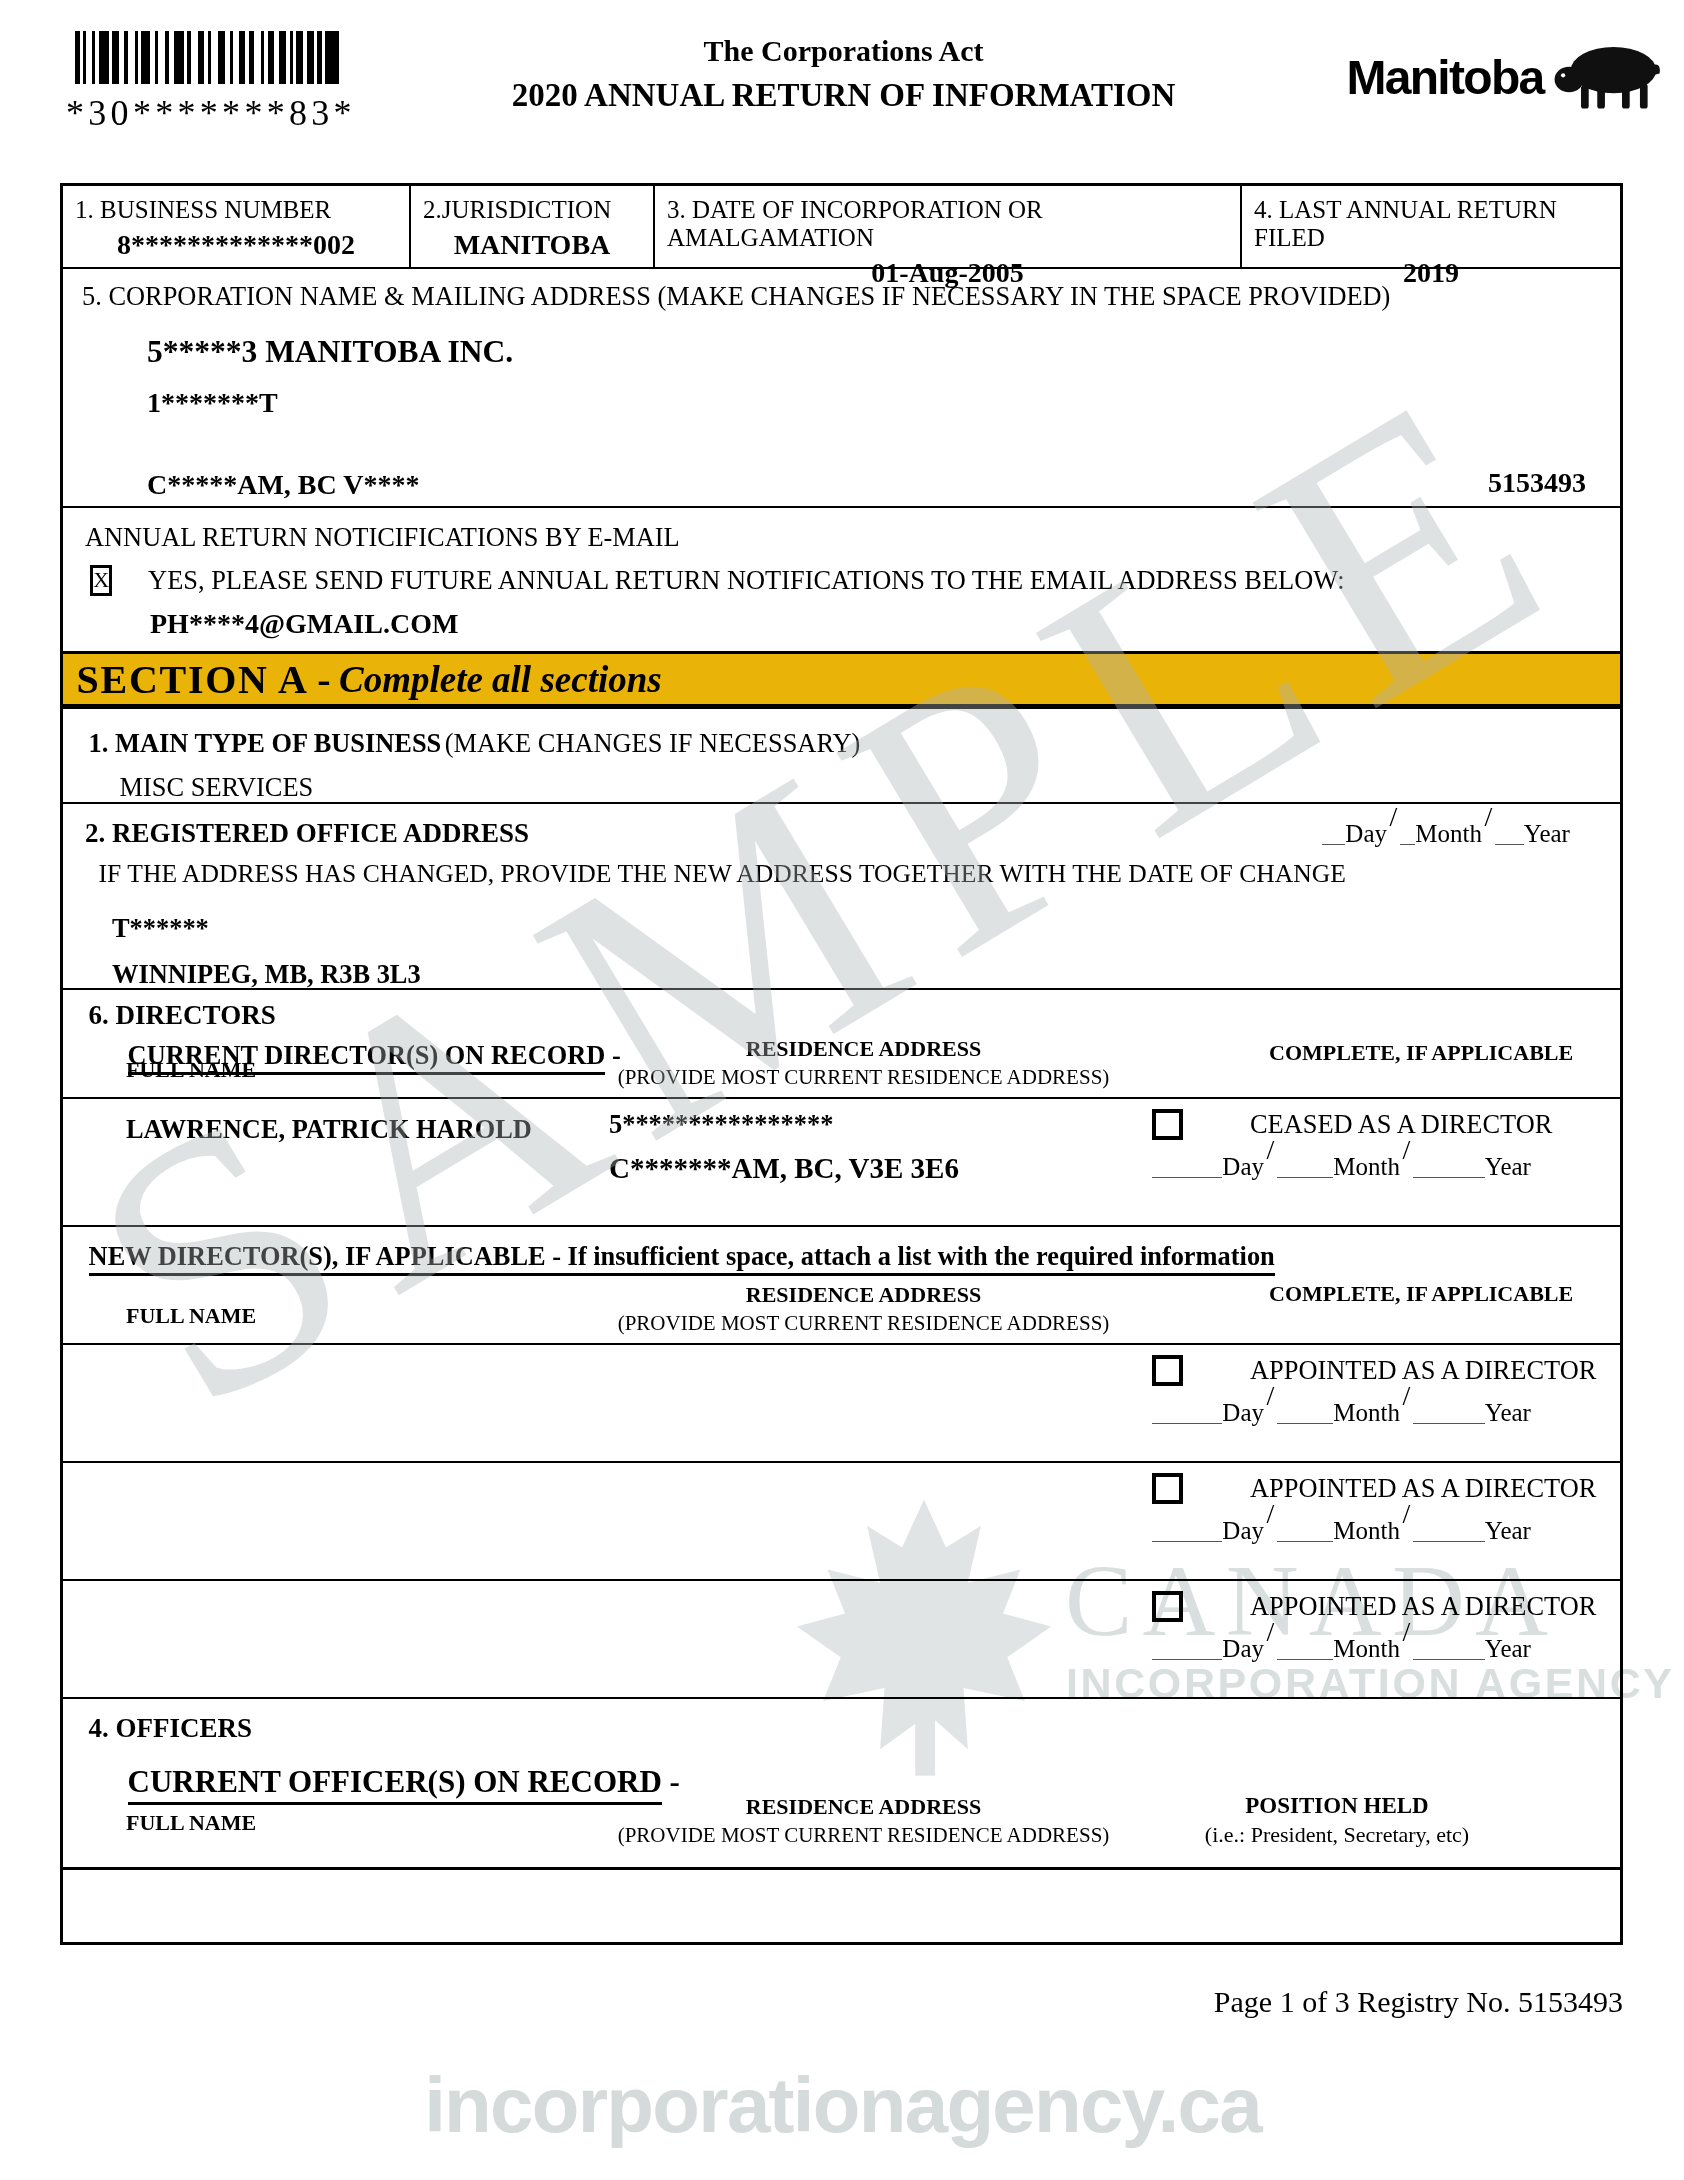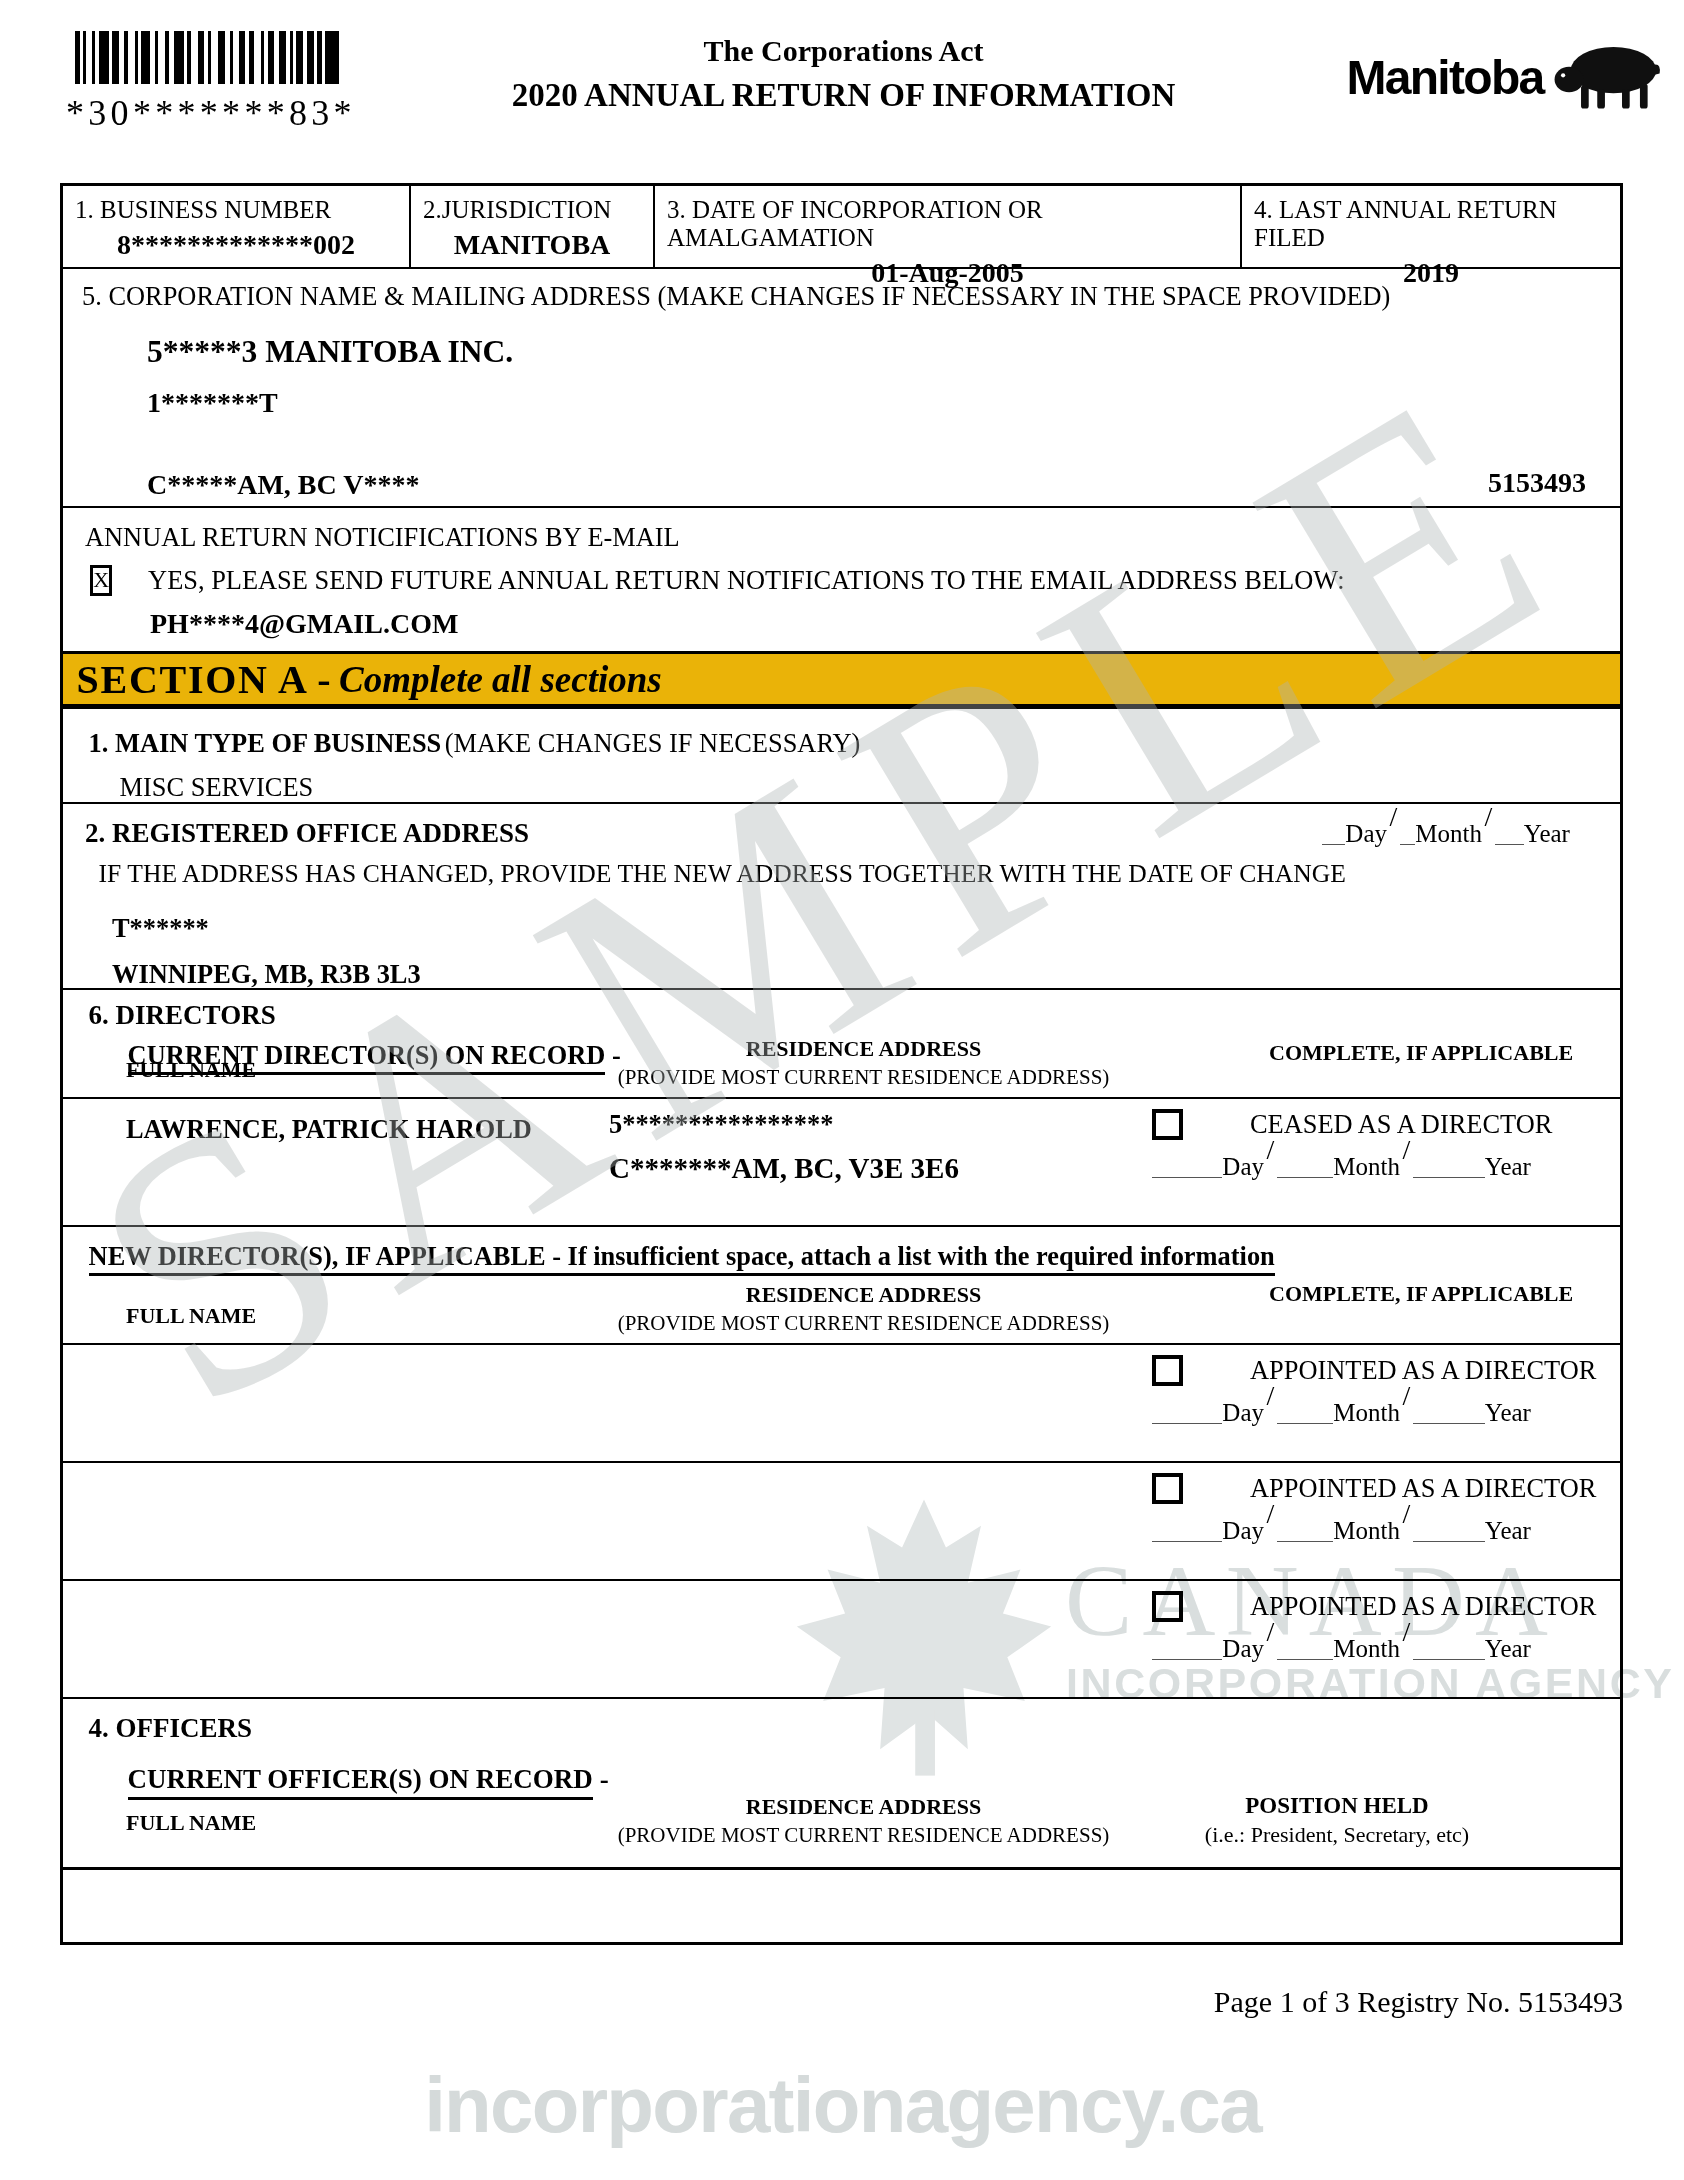--- a/index.html
+++ b/index.html
@@ -99,21 +99,21 @@
   .rec-addr2 { position:absolute; left:546px; top:53px; font-size:29px; font-weight:bold; }
   .appt { position:absolute; left:1089px; top:10.2px; width:477px; }
   .appt-row { display:flex; align-items:center;gap:48px; }
   .cbx { width:31px; height:31px; border:4.3px solid #000; flex:none; }
   .appt-label { font-size:26.4px; margin-left:19px; }
   .appt .dmy { margin-top:8.5px; }
   .row-newdir { height:118px; padding:13.6px 12px 0 25.6px; }
   .newdir-heading { font-size:26.4px; font-weight:bold; }
   .row-appoint { height:118px; }
   .row-officers { height:170px; padding:13.6px 12px 0 25.6px; }
-  .off-subheading { font-size:27px; font-weight:bold; margin:20.4px 0 0 39px; }
+  .off-subheading { font-size:31px; font-weight:bold; margin:20.4px 0 0 39px; }
   .col-head-pos { position:absolute; left:1095px; width:358px; bottom:19px; text-align:center; }
   .col-head-pos-t { font-size:23px; font-weight:bold; }
   .col-head-pos-s { font-size:22px; margin-top:3.4px; }
   .row-empty { height:75px; border-top:3.4px solid #000 !important; }
   .off-head-name { bottom:31px; }
   .off-head-res { bottom:19px; }
   .footer-pageinfo { position:absolute; right:62px; top:1985px; font-size:30px; }
 </style>
 </head>
 <body>

